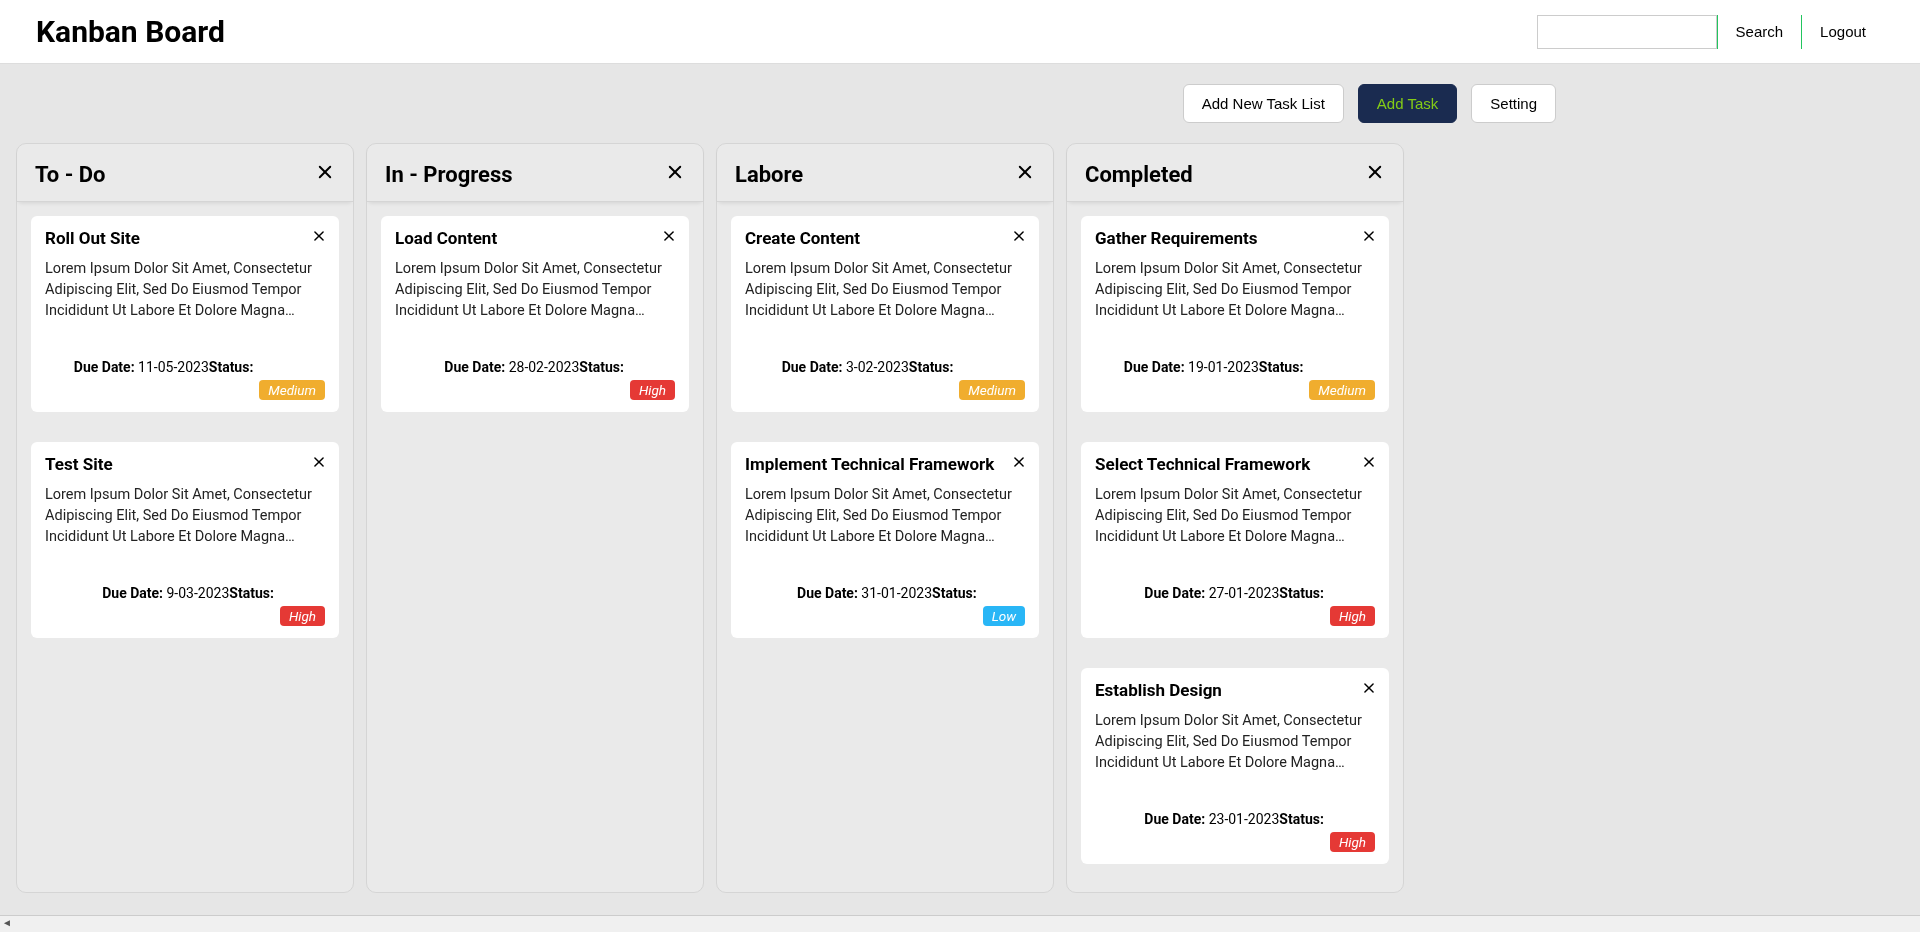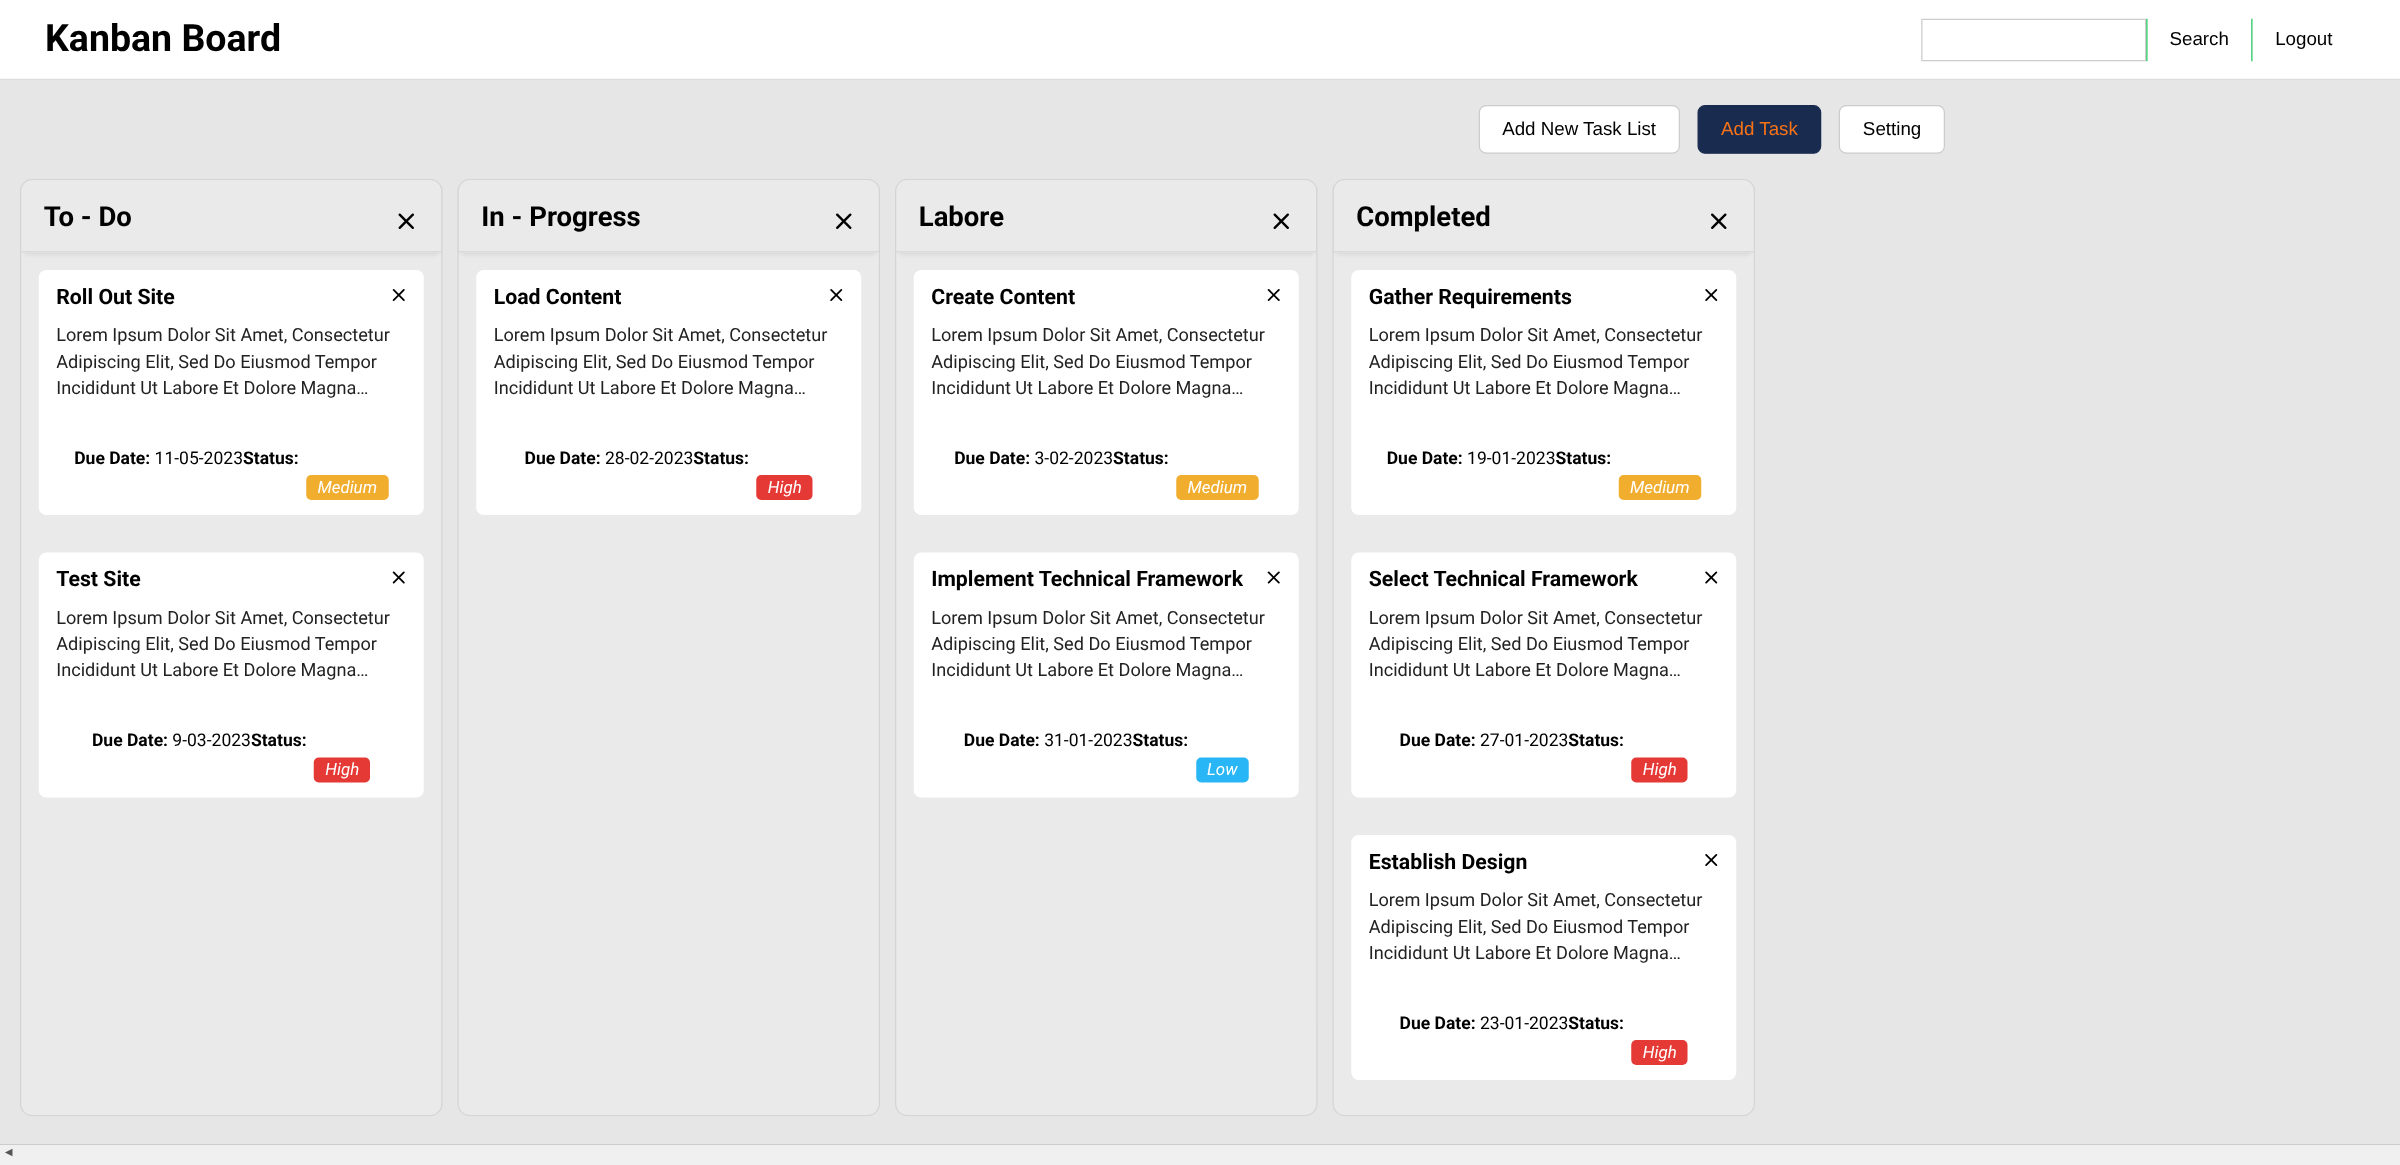--- a/index.html
+++ b/index.html
@@ -57,40 +57,40 @@
     padding: 10px 18px;
     border-radius: 6px;
     font-size: 15px;
     font-weight: 500;
     border: 1px solid #ccc;
     background: #fff;
     cursor: pointer;
   }
   .btn-primary {
     background: #1a2b50;
-    color: #f97316;
+    color: #84cc16;
     border: 1px solid #1a2b50;
   }
   .board {
     display: flex;
     gap: 12px;
     overflow-x: auto;
   }
   .column {
     background: #eaeaea;
     border: 1px solid #d5d5d5;
     border-radius: 10px;
     width: 338px;
     flex: 0 0 338px;
     padding-bottom: 14px;
     min-height: 560px;
   }
   .column-header {
     display: flex;
-    align-items: flex-end;
+    align-items: flex-start;
     justify-content: space-between;
     padding: 18px 18px 14px 18px;
     border-bottom: 1px solid #d5d5d5;
     box-shadow: 0 3px 4px -2px rgba(0,0,0,0.1);
   }
   .column-title {
     font-size: 22px;
     font-weight: 700;
   }
   .close-icon {
@@ -127,21 +127,21 @@
     color: #222;
     line-height: 1.45;
     display: -webkit-box;
     -webkit-line-clamp: 3;
     -webkit-box-orient: vertical;
     overflow: hidden;
     margin-bottom: 12px;
   }
   .card-footer {
     display: flex;
-    justify-content: center;
+    justify-content: flex-end;
     align-items: center;
     font-size: 14px;
   }
   .card-footer .label { font-weight: 700; }
   .status-right { display: flex; align-items: center; gap: 6px; }
   .badge {
     padding: 2px 9px;
     border-radius: 4px;
     font-style: italic;
     font-size: 13.5px;

